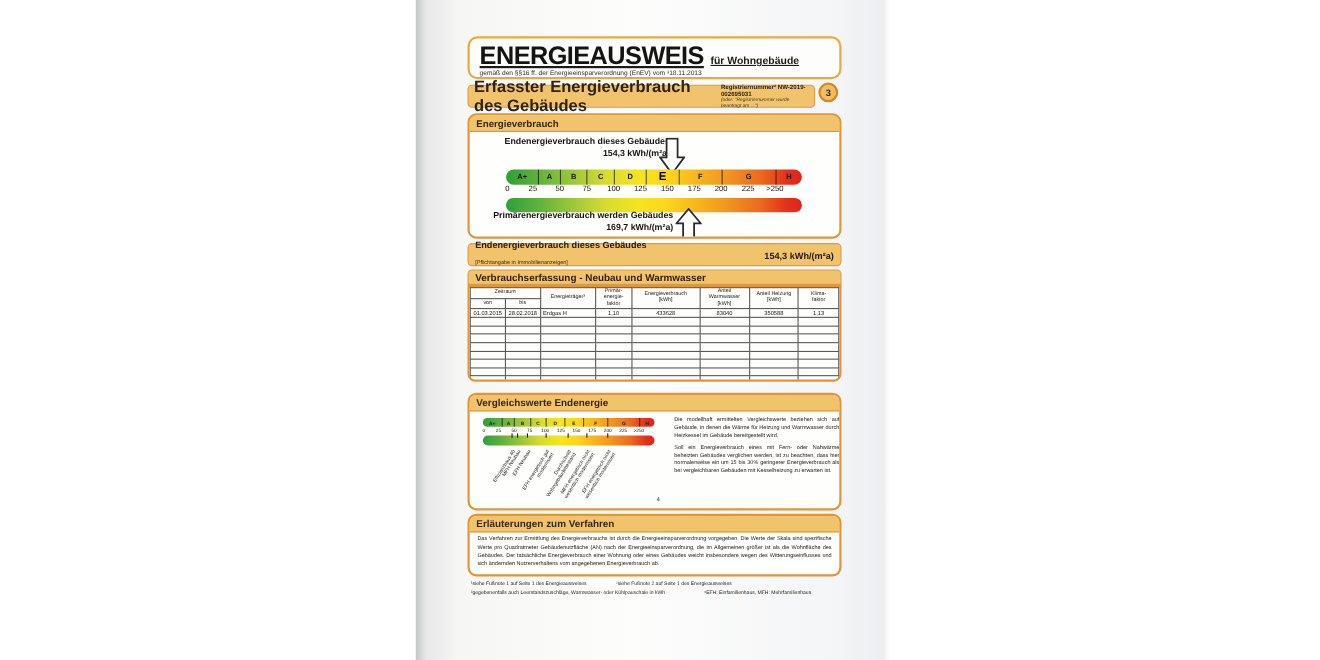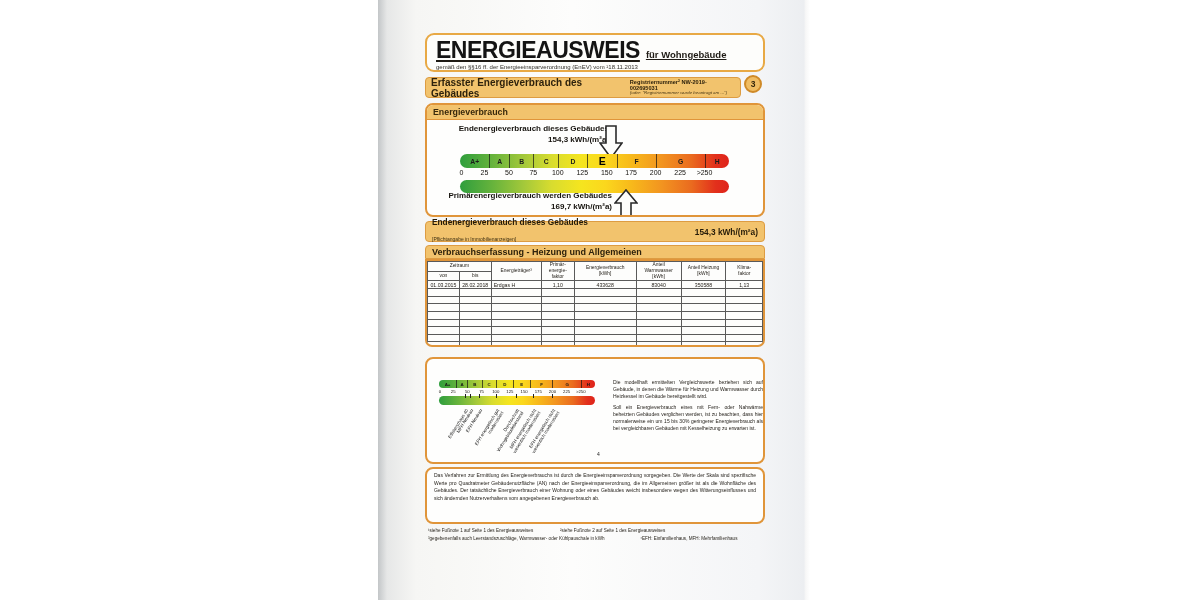--- a/index.html
+++ b/index.html
@@ -14,21 +14,21 @@
     border:2px solid #e8a945; border-radius:9px; padding:2px 9px 1px 9px; }
   .title-line { display:flex; align-items:baseline; gap:6px;text-decoration:underline; }
   .main-title { font-size:23px; font-weight:bold; letter-spacing:-0.5px; color:#141414; }
   .title-suffix { font-size:9.5px; font-weight:bold; }
   .title-sub { font-size:6px; color:#33302b; margin-top:0px; }
 
   
   .tanbar { background:#f2c36d; border:1px solid #dd9c42; border-radius:4px; }
   .section-bar { left:47px; top:77px; width:316px; height:21px; display:flex;
     justify-content:space-between; align-items:center; padding:1px 5px; }
-  .section-label { font-size:10px; font-weight:bold; color:#2e220c; }
+  .section-label { font-size:15px; font-weight:bold; color:#2e220c; }
   .reg-block { text-align:left; line-height:1.1; padding-right:2px; }
   .reg-top { font-size:5.6px; font-weight:bold; color:#2e220c; }
   .reg-alt { font-size:4.4px; font-style:italic; color:#4b3a17; }
   .page-badge { left:366px; top:75px; width:18px; height:18px; border-radius:50%;
     background:#f0bd63; border:2px solid #cf8a28; font-size:8.5px; font-weight:bold;
     color:#33250b; display:flex; align-items:center; justify-content:center; }
 
   
   .obox { background:#fefefd; border:2px solid #e0953a; border-radius:8px; overflow:hidden; }
   .box-header { background:#f2c36d; border-bottom:1px solid #e0953a; font-weight:bold;
@@ -167,21 +167,21 @@
   </div>
 
   <div class="abs tanbar end-row">
     <div class="lbl">
       <b>Endenergieverbrauch dieses Gebäudes</b>
       <span class="note">[Pflichtangabe in Immobilienanzeigen]</span>
     </div>
     <span class="val">154,3 kWh/(m²a)</span>
   </div>
 
-  <div class="abs tanbar vh-header">Verbrauchserfassung - Heizung und Allgemeinen</div>
+  <div class="abs tanbar vh-header">Verbrauchserfassung - Neubau und Warmwasser</div>
   <div class="abs table-wrap">
     <table id="consumption-table">
         <colgroup>
           <col style="width: 9.5%;">
           <col style="width: 9.5%;">
           <col style="width: 15%;">
           <col style="width: 9.8%;">
           <col style="width: 18.5%;">
           <col style="width: 13.4%;">
           <col style="width: 13.4%;">
@@ -291,20 +291,21 @@
             <td>&nbsp;</td>
             <td>&nbsp;</td>
             <td>&nbsp;</td>
             <td>&nbsp;</td>
           </tr>
         </tbody>
       </table>
   </div>
 
   <div class="abs obox vg-box">
+    <div class="box-header">Vergleichswerte Endenergie</div>
     <div class="sm-letters grad" id="small-letters">
         <span style="width: 10.9091%;">A+</span>
         <span style="width: 7.27273%;">A</span>
         <span style="width: 9.09091%;">B</span>
         <span style="width: 9.09091%;">C</span>
         <span style="width: 10.9091%;">D</span>
         <span style="width: 10.9091%;">E</span>
         <span style="width: 14.5455%;">F</span>
         <span style="width: 18.1818%;">G</span>
         <span style="width: 9.09091%;">H</span>
@@ -340,20 +341,21 @@
         <div class="diag" style="left: 73.4545px;">EFH energetisch nicht wesentlich modernisiert</div>
       </div>
     <span class="fn-marker">4</span>
     <div class="vg-note" id="vg-note">
         <p>Die modellhaft ermittelten Vergleichswerte beziehen sich auf Gebäude, in denen die Wärme für Heizung und Warmwasser durch Heizkessel im Gebäude bereitgestellt wird.</p>
         <p>Soll ein Energieverbrauch eines mit Fern- oder Nahwärme beheizten Gebäudes verglichen werden, ist zu beachten, dass hier normalerweise ein um 15 bis 30% geringerer Energieverbrauch als bei vergleichbaren Gebäuden mit Kesselheizung zu erwarten ist.</p>
       </div>
   </div>
 
   <div class="abs obox erl-box">
+    <div class="box-header">Erläuterungen zum Verfahren</div>
     <div class="erl-body">Das Verfahren zur Ermittlung des Energieverbrauchs ist durch die Energieeinsparverordnung vorgegeben. Die Werte der Skala sind spezifische Werte pro Quadratmeter Gebäudenutzfläche (AN) nach der Energieeinsparverordnung, die im Allgemeinen größer ist als die Wohnfläche des Gebäudes. Der tatsächliche Energieverbrauch einer Wohnung oder eines Gebäudes weicht insbesondere wegen des Witterungseinflusses und sich ändernden Nutzerverhaltens vom angegebenen Energieverbrauch ab.</div>
   </div>
 
   <span class="fnote" style="left:50px; top:528px;">¹siehe Fußnote 1 auf Seite 1 des Energieausweises</span>
   <span class="fnote" style="left:182px; top:528px;">²siehe Fußnote 2 auf Seite 1 des Energieausweises</span>
   <span class="fnote" style="left:50px; top:536px;">³gegebenenfalls auch Leerstandszuschläge, Warmwasser- oder Kühlpauschale in kWh</span>
   <span class="fnote" style="left:262px; top:536px;">⁴EFH: Einfamilienhaus, MFH: Mehrfamilienhaus</span>
 </div>
 
 </body></html>

